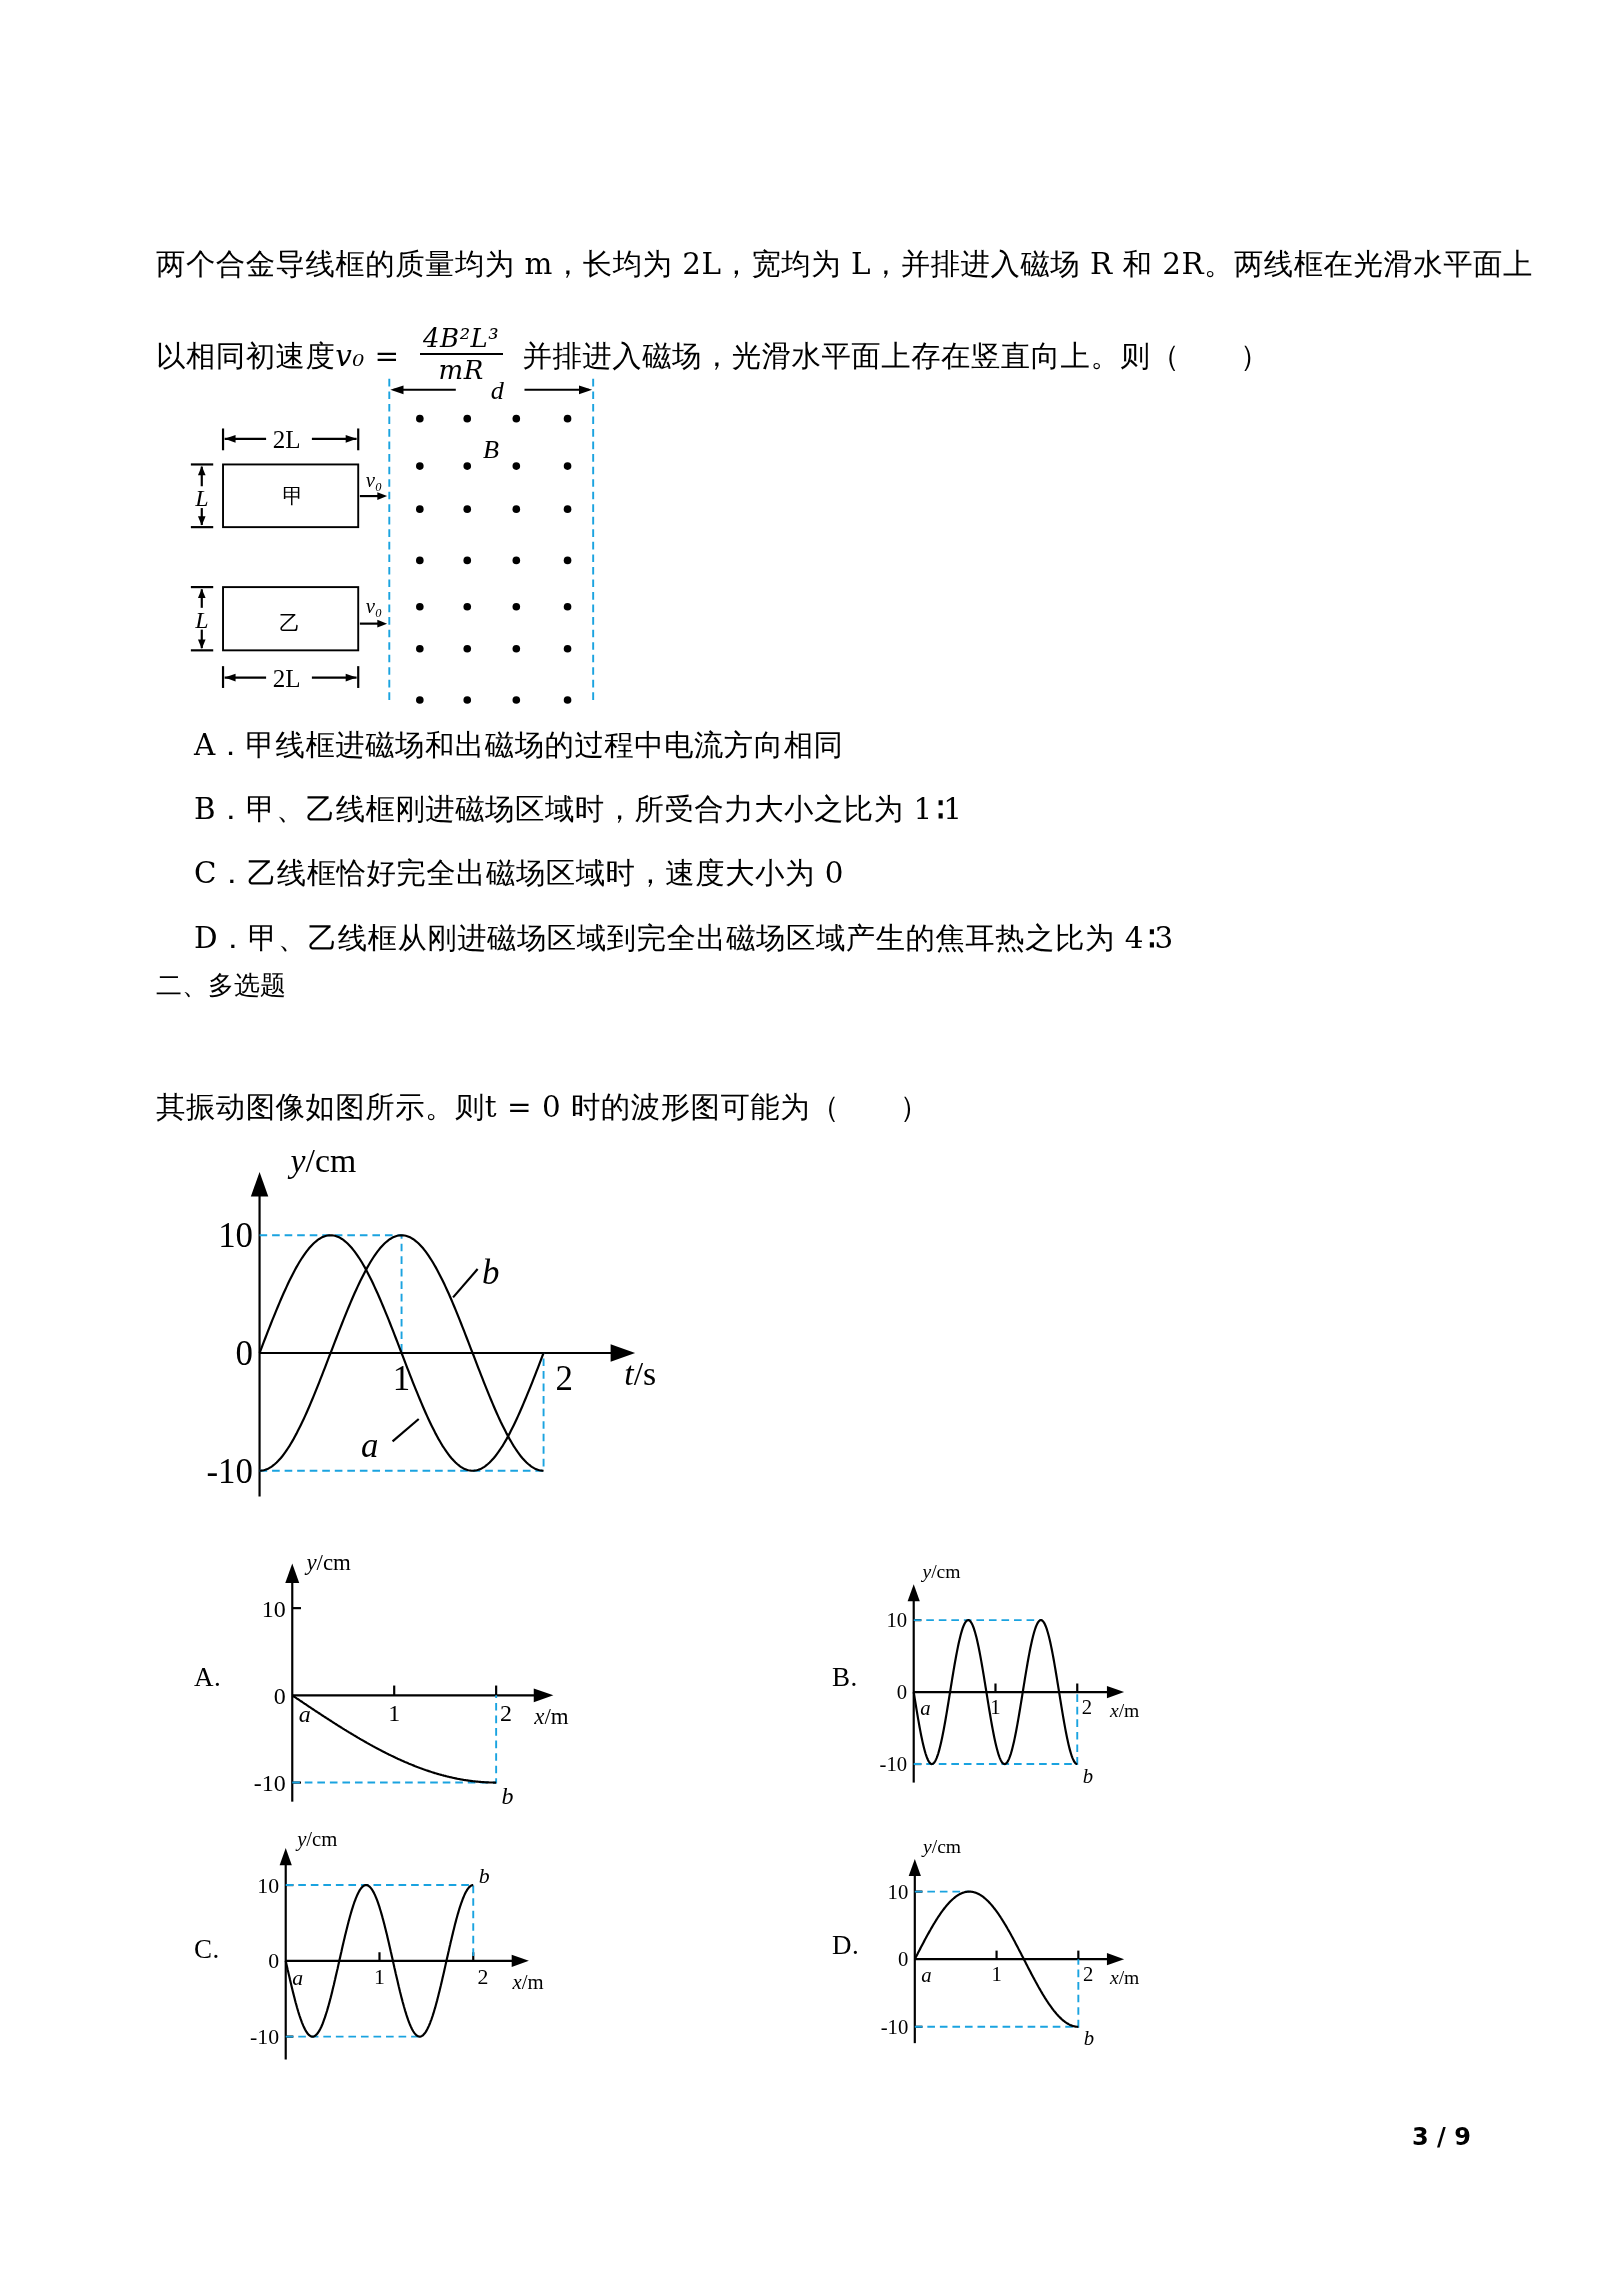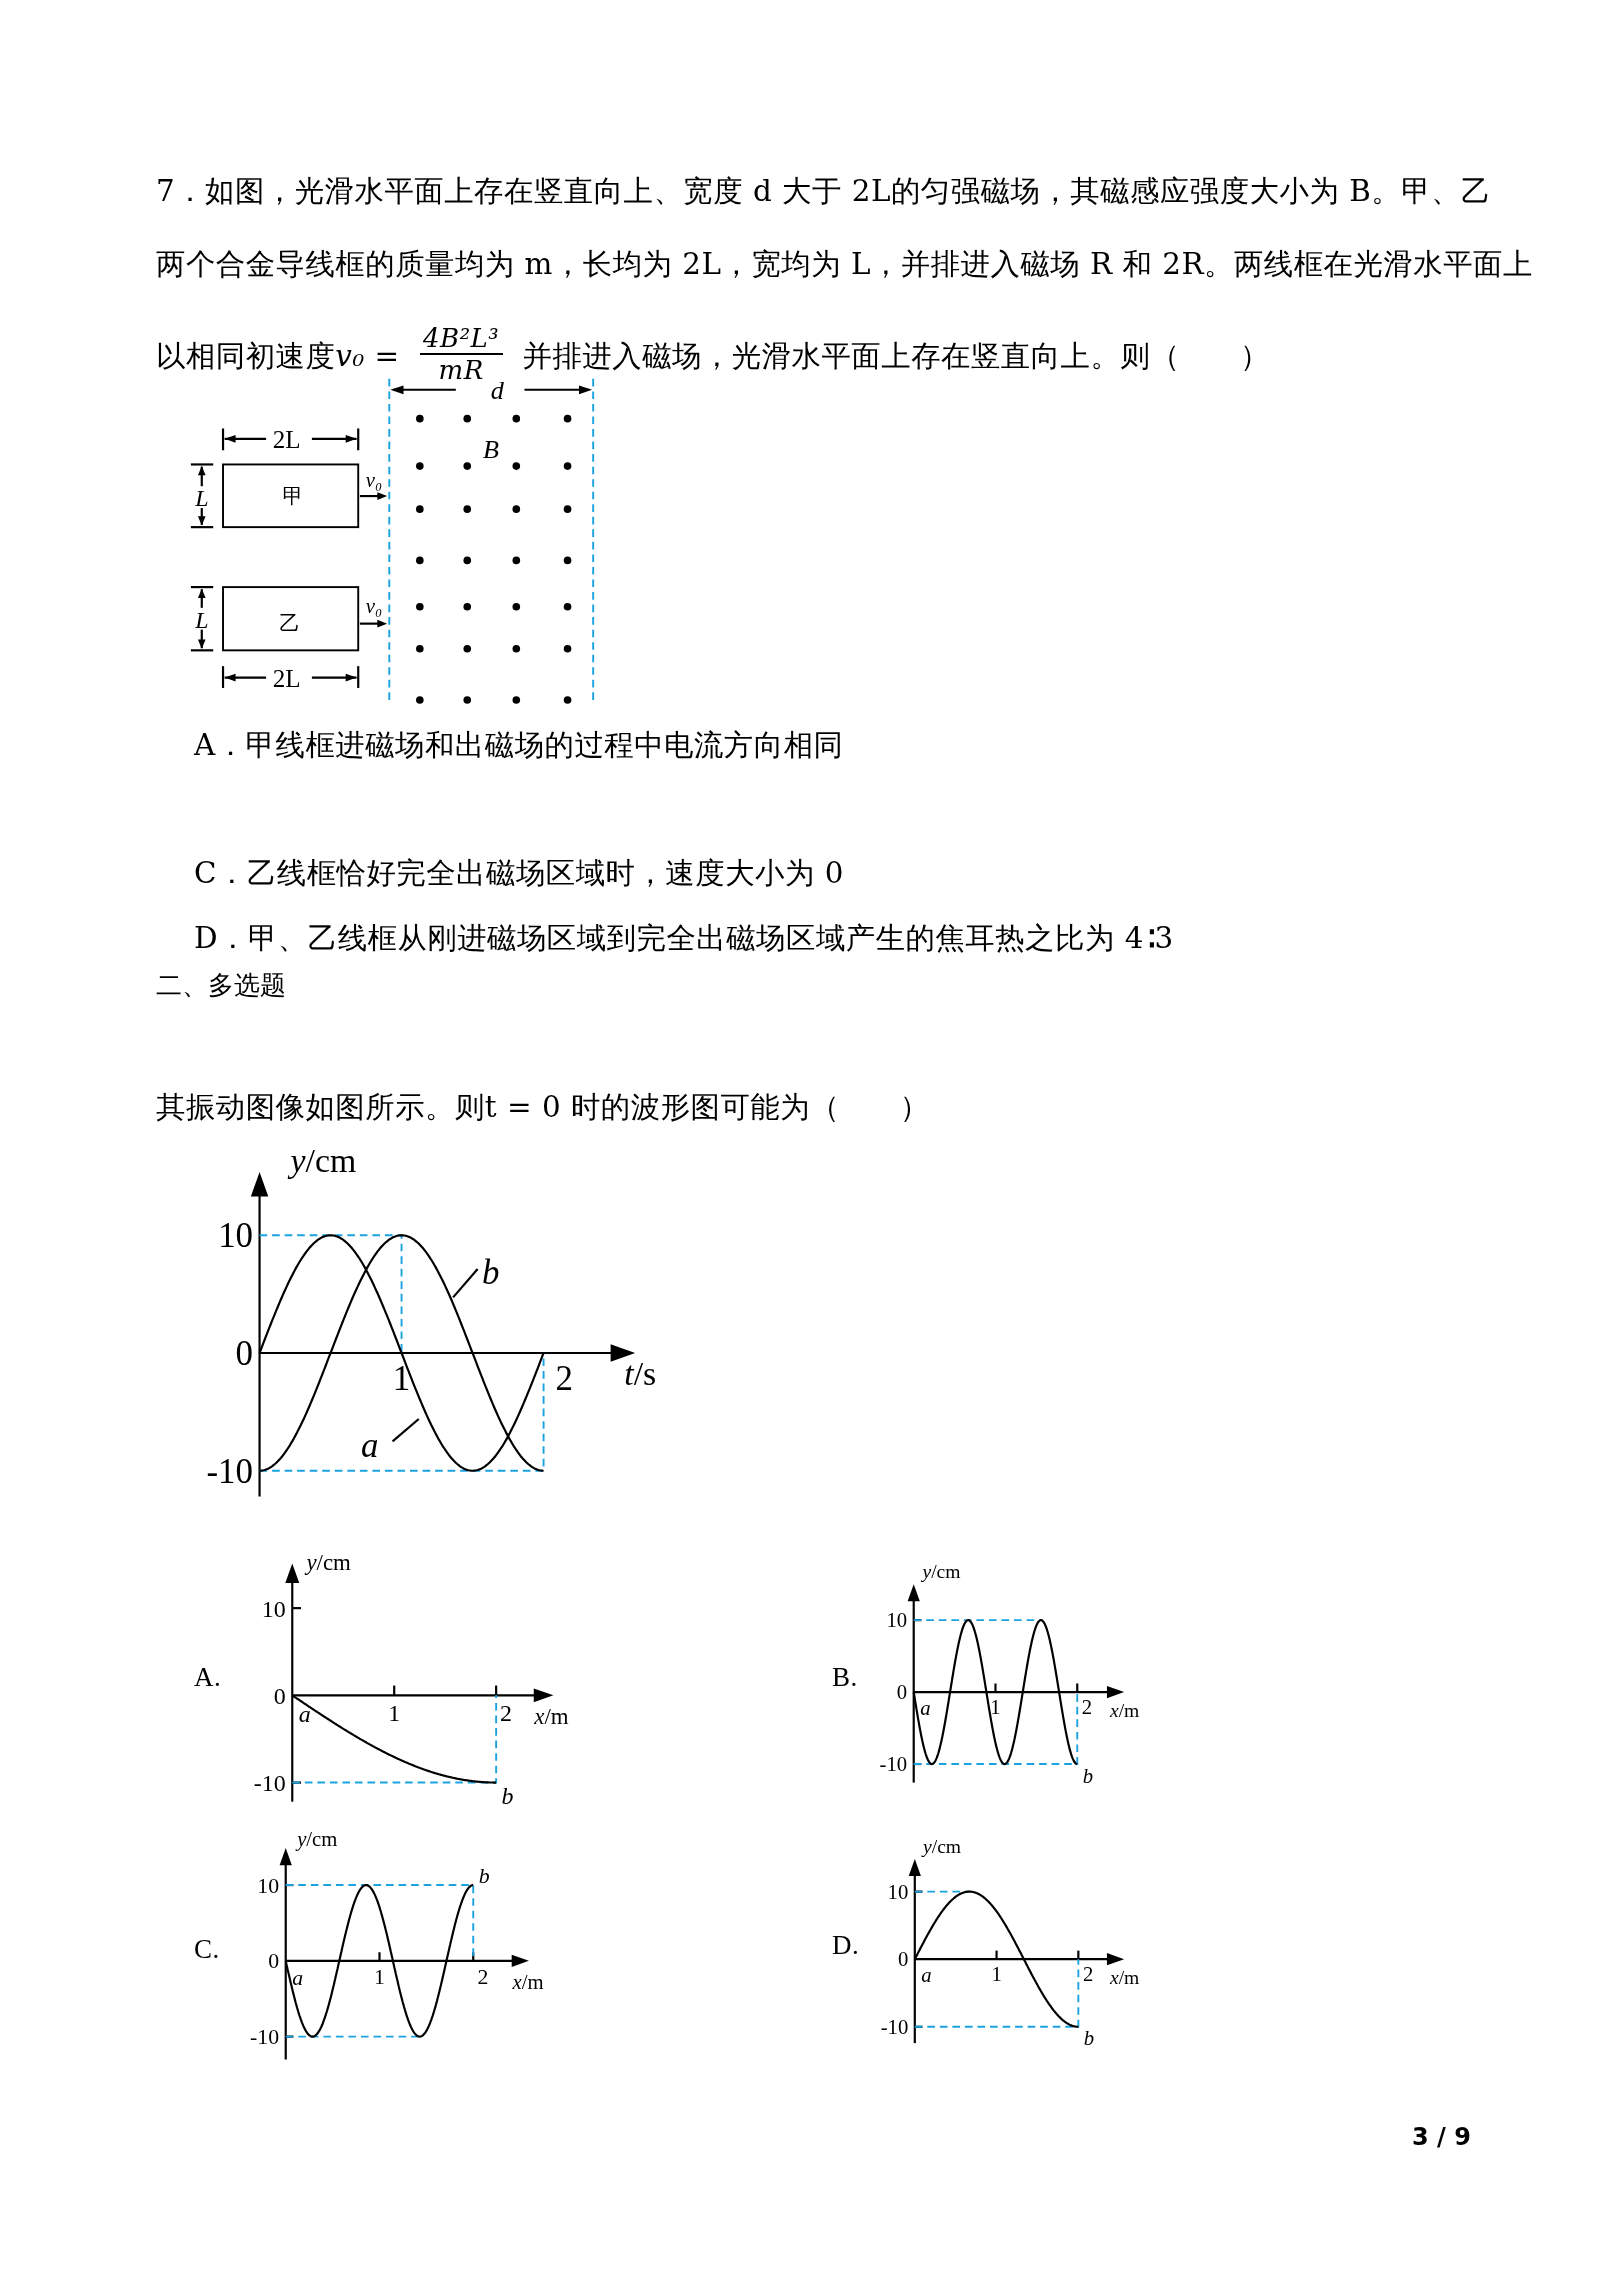--- a/index.html
+++ b/index.html
@@ -18,21 +18,20 @@
   .curve{stroke:#000;stroke-width:4;fill:none;}
   .dash{stroke:#1aa3e0;stroke-width:3.5;stroke-dasharray:14 9;fill:none;}
   .lbl{font-family:"Liberation Serif","DejaVu Serif",serif;fill:#000;}
   .it{font-style:italic;}
 </style>
 </head>
 <body>
 
 <div id="page">
 
-  <div class="line" style="top:172px">7．如图，光滑水平面上存在竖直向上、宽度 d 大于 2L的匀强磁场，其磁感应强度大小为 B。甲、乙</div>
   <div class="line" style="top:245px">两个合金导线框的质量均为 m，长均为 2L，宽均为 L，并排进入磁场 R 和 2R。两线框在光滑水平面上</div>
   <div class="line" style="top:326px">
     <span>以相同初速度</span><span class="math">v₀ =</span><span class="frac"><span class="num">4B²L³</span><span class="den">mR</span></span><span>并排进入磁场，光滑水平面上存在竖直向上。则（　　）</span>
   </div>
 
   <svg id="fig7" width="1623" height="2295" viewBox="0 0 2977 4210">
     <g id="fig7-static">
 
       <line class="dash" x1="714" y1="695" x2="714" y2="1288"></line>
       <line class="dash" x1="1088" y1="695" x2="1088" y2="1288"></line>
@@ -126,20 +125,21 @@
         <line class="ax" stroke-width="3" x1="412" y1="1243" x2="488" y2="1243"></line>
         <polygon points="412,1243 432,1236 432,1250" fill="#000"></polygon>
         <line class="ax" stroke-width="3" x1="572" y1="1243" x2="654" y2="1243"></line>
         <polygon points="654,1243 634,1236 634,1250" fill="#000"></polygon>
         <text class="lbl" x="500" y="1260" font-size="46"><tspan>2L</tspan></text>
       </g>
     </g>
   </svg>
 
   <div class="opt" style="top:726px">A．甲线框进磁场和出磁场的过程中电流方向相同</div>
+  <div class="opt" style="top:790px">B．甲、乙线框刚进磁场区域时，所受合力大小之比为 1∶1</div>
   <div class="opt" style="top:854px">C．乙线框恰好完全出磁场区域时，速度大小为 0</div>
   <div class="opt" style="top:919px">D．甲、乙线框从刚进磁场区域到完全出磁场区域产生的焦耳热之比为 4∶3</div>
 
   <div class="heading" style="top:966px">二、多选题</div>
 
   <div class="line" style="top:1088px">其振动图像如图所示。则t = 0 时的波形图可能为（　　）</div>
 
   <svg id="charts" width="1623" height="2295" viewBox="0 0 2977 4210">
       <g>
         <line x1="476" y1="2745" x2="476" y2="2170" class="ax" stroke-width="5"></line>

